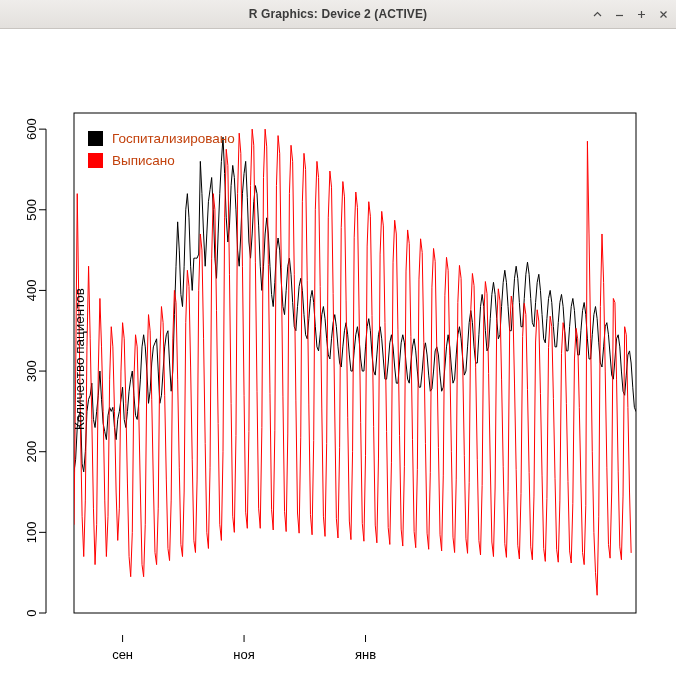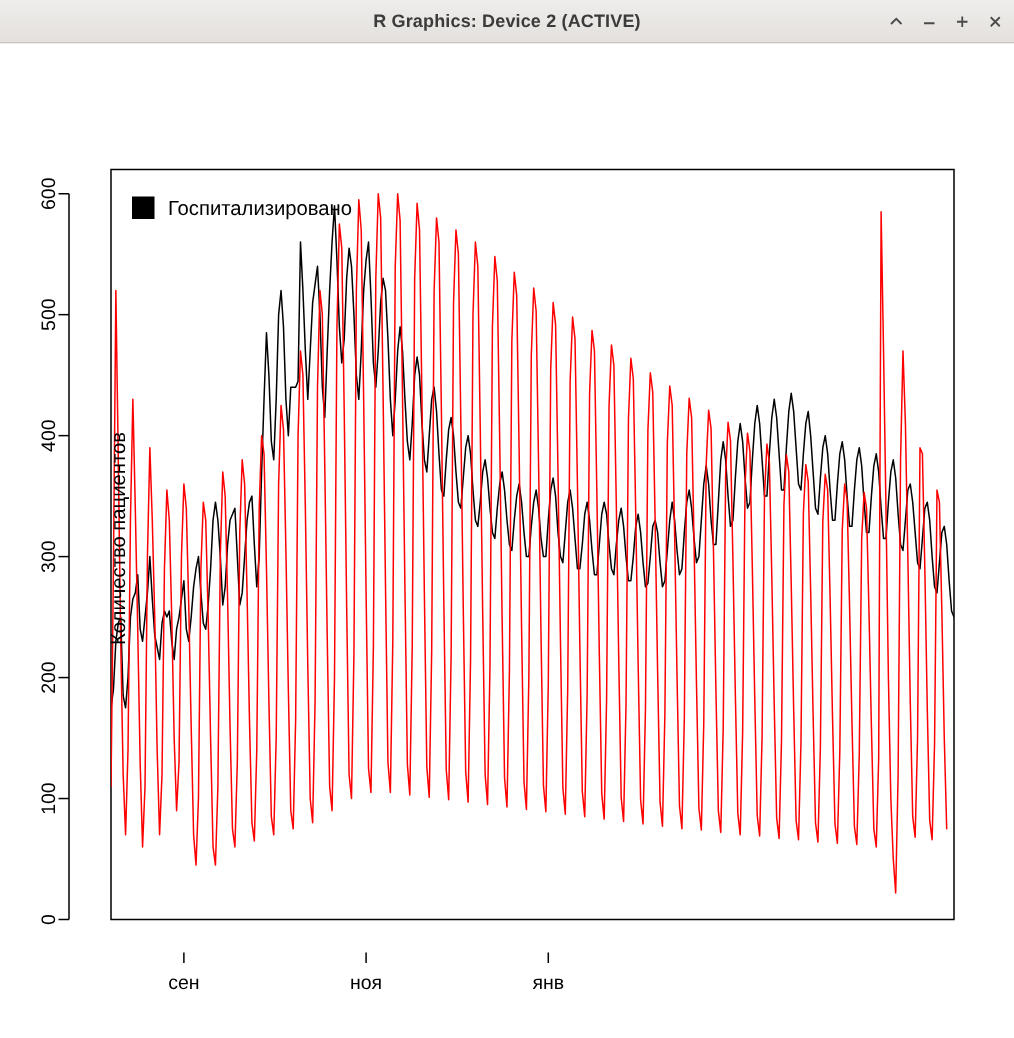--- a/index.html
+++ b/index.html
@@ -84,21 +84,21 @@
     gap: 9px;
     height: 19px;
   }
   .legend-swatch {
     width: 15px;
     height: 15px;
     display: inline-block;
   }
   .legend-label {
     font-size: 13.5px;
-    color: #000000;
+    color: #c2410c;
     font-family: "Liberation Sans", sans-serif;
     white-space: nowrap;
   }
   .ylabel {
     position: absolute;
     left: 8px;
     top: 330px;
     transform: translateY(-50%) rotate(-90deg);
     transform-origin: center center;
     font-size: 13.5px;
@@ -179,16 +179,20 @@
         </g>
     </svg>
 
     <div class="ylabel">Количество пациентов</div>
 
     <div class="legend-box">
       <div class="legend-row">
         <span class="legend-swatch" style="background:#000000"></span>
         <span class="legend-label">Госпитализировано</span>
       </div>
+      <div class="legend-row">
+        <span class="legend-swatch" style="background:#ff0000"></span>
+        <span class="legend-label">Выписано</span>
+      </div>
     </div>
   </div>
 
 </div>
 
 </body></html>

